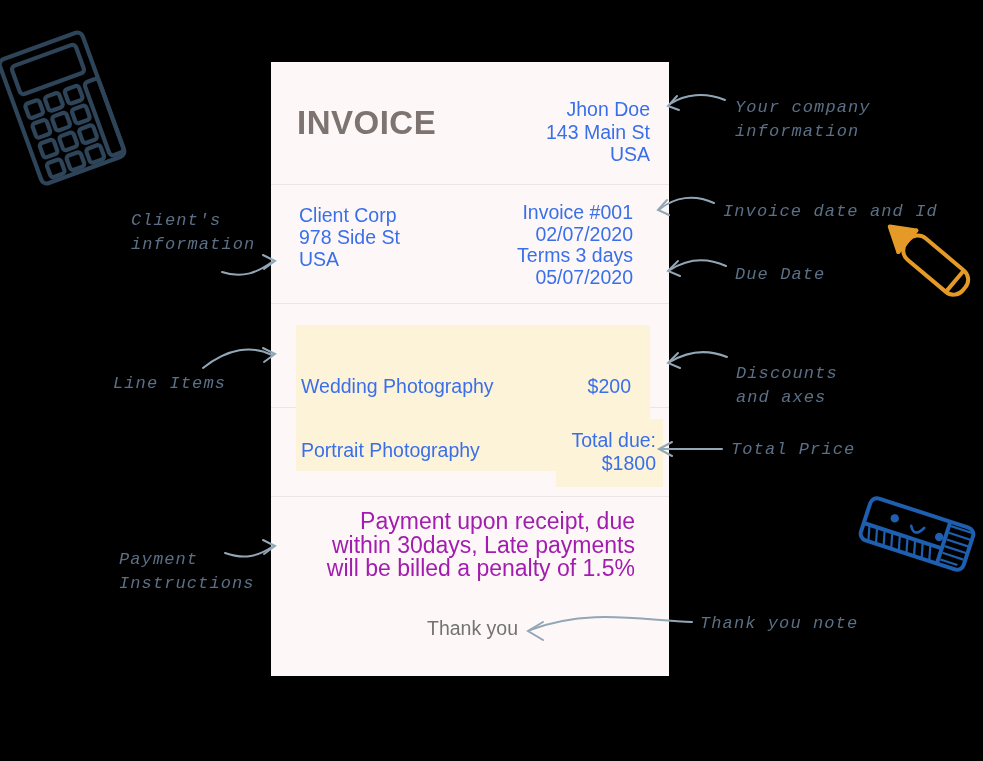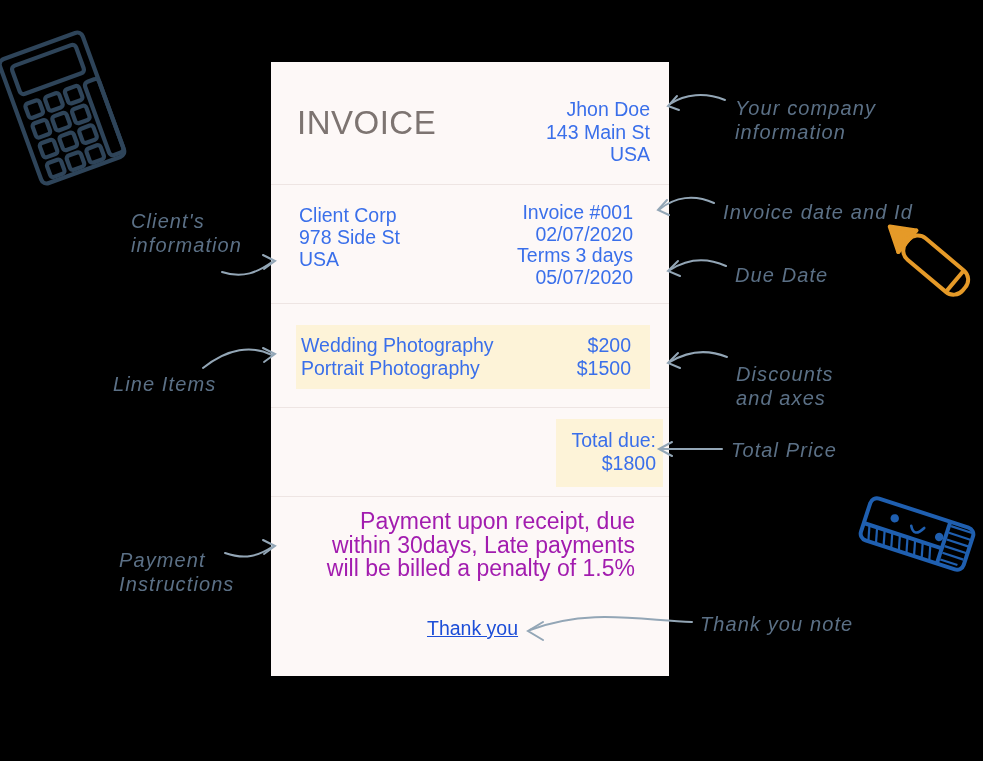--- a/index.html
+++ b/index.html
@@ -32,21 +32,21 @@
   #sep-3 { top: 345px; }
   #sep-4 { top: 434px; }
 
   
   #invoice-title {
     position: absolute;
     left: 26px; top: 42px;
     font-size: 33px;
     letter-spacing: 0.5px;
     color: #7d7471;
-    font-weight: 400;
+    font-weight: 700;
   }
   #company-block {
     position: absolute;
     right: 19px; top: 36px;
     text-align: right;
     color: #3a6fea;
     font-size: 19.5px;
     line-height: 22.5px;
   }
 
@@ -75,20 +75,21 @@
     background: #fdf3d8;
     padding: 9px 0 10px 0;
   }
   .line-item {
     display: flex;
     justify-content: space-between;
     color: #3a6fea;
     font-size: 19.5px;
     line-height: 22.5px;
     padding: 0 19px 0 5px;
+    margin-top: 41px;
   }
   .li-desc { white-space: nowrap; }
   .li-amt { white-space: nowrap; }
 
   
   #total-box {
     position: absolute;
     left: 285px; top: 357px;
     width: 100px;
     background: #fdf3d8;
@@ -107,32 +108,31 @@
     color: #a21caf;
     font-size: 23px;
     line-height: 23.5px;
     text-align: right;
   }
 
   
   #thank-you {
     position: absolute;
     left: 156px; top: 555px;
-    color: #1d4ed8;
-    font-size: 19.5px;
-    text-decoration: underline;
+    color: #737373;
+    font-size: 19.5px;
   }
 
   
   .annot {
     position: absolute;
     color: #5b7086;
-    font-family: Liberation Sans, sans-serif;
+    font-family: Liberation Mono, monospace;
     font-style: italic;
-    font-size: 20px;
+    font-size: 17px;
     line-height: 24px;
     letter-spacing: 1.1px;
     white-space: pre-line;
   }
 
   #annot-company      { left: 735px; top: 96px; }
   #annot-invoice-date { left: 723px; top: 200px; }
   #annot-due-date     { left: 735px; top: 263px; }
   #annot-discounts    { left: 736px; top: 362px; }
   #annot-total        { left: 731px; top: 438px; }

